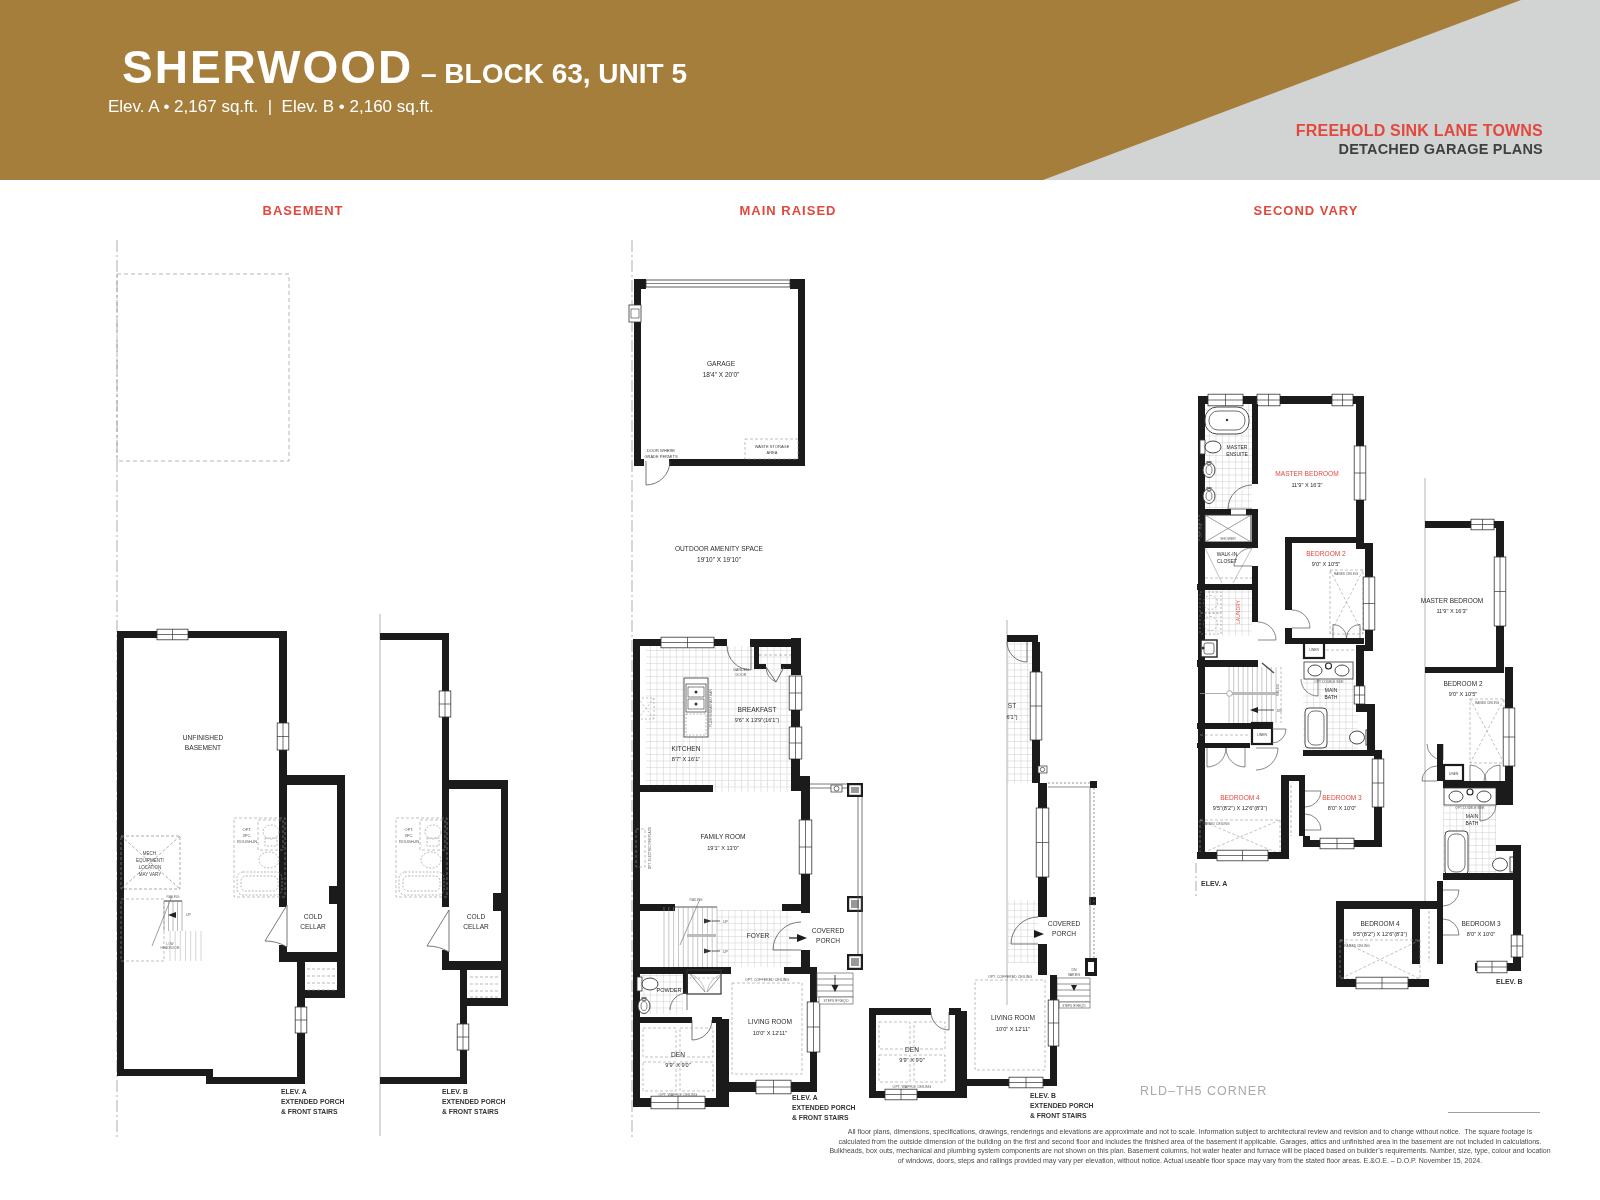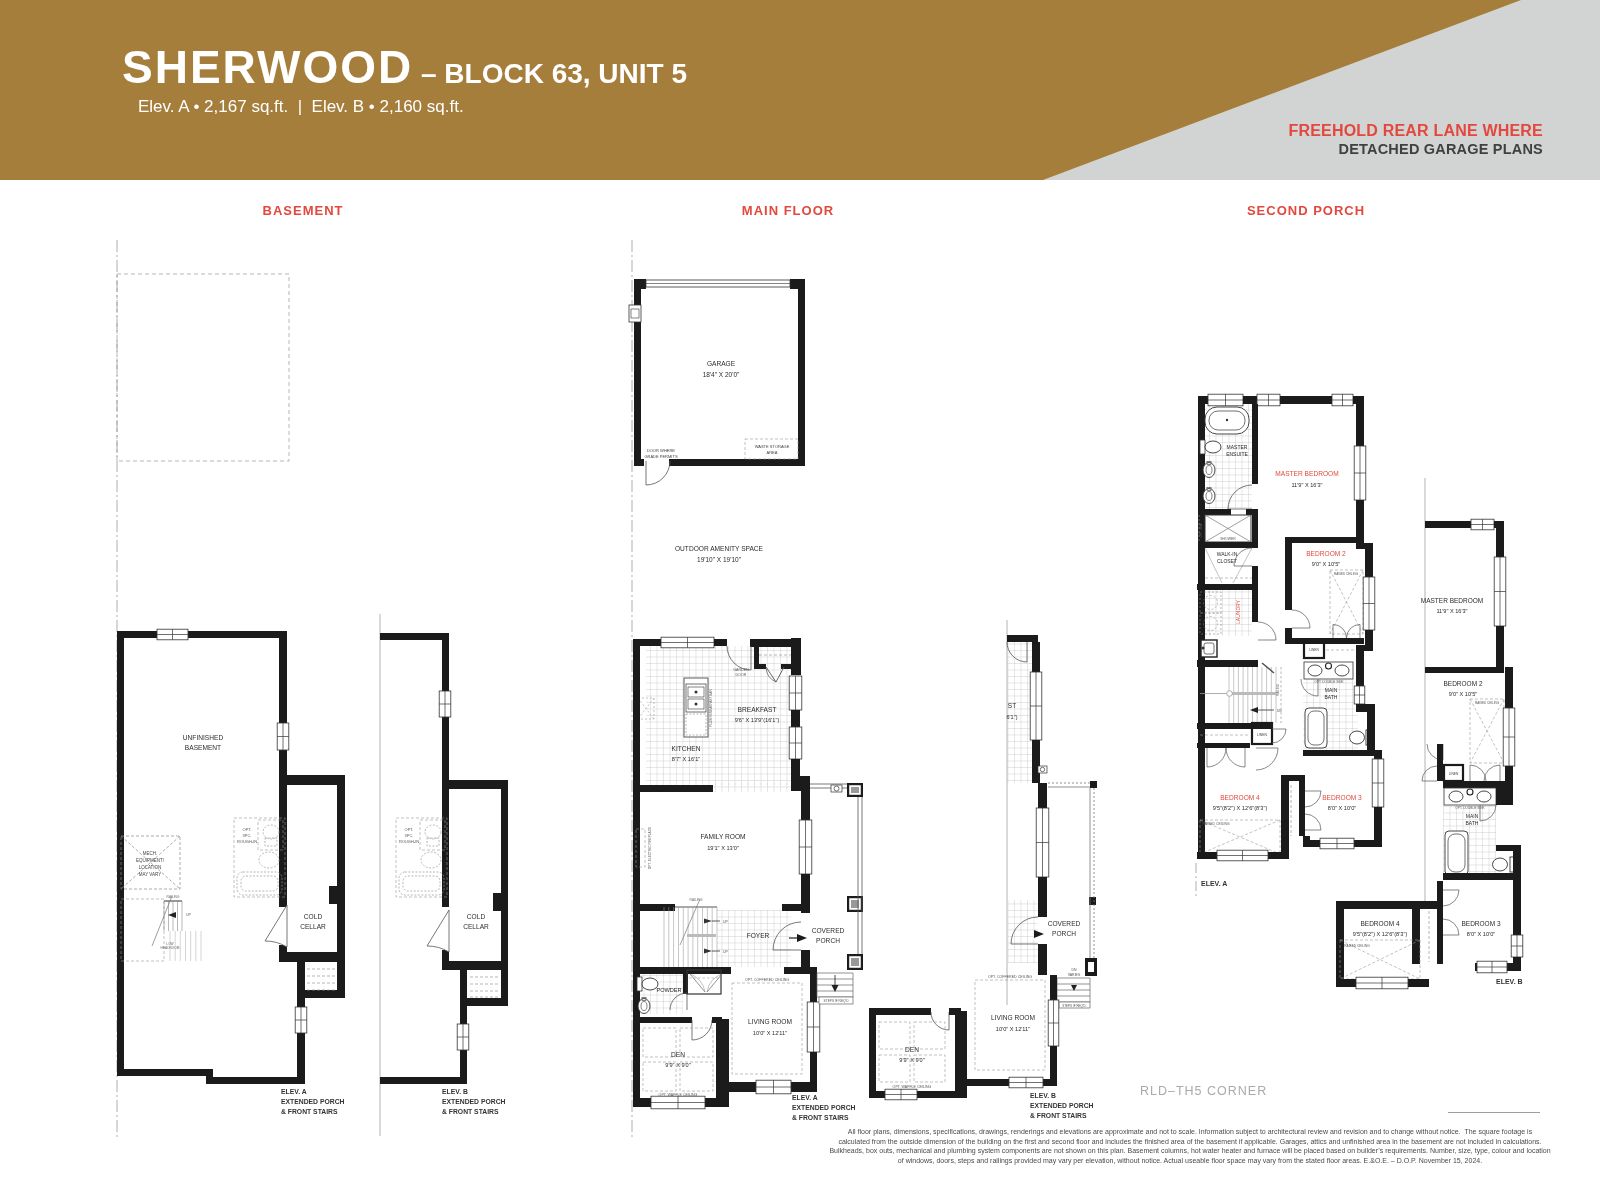--- a/index.html
+++ b/index.html
@@ -5,31 +5,31 @@
 </style></head><body>
 
 <div style="position:absolute;left:0;top:0;width:1600px;height:180px;background:#a67e3c;"></div>
 
 <svg style="position:absolute;left:0;top:0;" width="1600" height="180">
     <polygon points="1521,0 1600,0 1600,180 1043,180" fill="#d2d4d3"></polygon>
   </svg>
 
 <div style="position:absolute;left:122px;top:40px;color:#fff;"><span style="font-size:46px;font-weight:700;letter-spacing:2px;margin-top:44px;">SHERWOOD</span><span style="font-size:28px;font-weight:700;"> – </span><span style="font-size:28px;font-weight:700;">BLOCK 63, UNIT 5</span></div>
 
-<div style="position:absolute;left:138px;top:97px;color:#fff;font-size:17px;font-weight:400;">Elev. A • 2,167 sq.ft. &nbsp;|&nbsp; Elev. B • 2,160 sq.ft.</div>
-
-<div style="position:absolute;left:943px;top:122px;width:600px;text-align:right;color:#e2483e;font-size:16px;font-weight:700;letter-spacing:0.2px;">FREEHOLD REAR LANE WHERE</div>
+<div style="position:absolute;left:108px;top:97px;color:#fff;font-size:17px;font-weight:400;">Elev. A • 2,167 sq.ft. &nbsp;|&nbsp; Elev. B • 2,160 sq.ft.</div>
+
+<div style="position:absolute;left:943px;top:122px;width:600px;text-align:right;color:#e2483e;font-size:16px;font-weight:700;letter-spacing:0.2px;">FREEHOLD SINK LANE TOWNS</div>
 
 <div style="position:absolute;left:943px;top:141px;width:600px;text-align:right;color:#404040;font-size:14.5px;font-weight:700;letter-spacing:0.2px;">DETACHED GARAGE PLANS</div>
 
 <div style="position:absolute;left:153px;top:203px;width:300px;text-align:center;color:#e2483e;font-size:13px;font-weight:700;letter-spacing:1px;">BASEMENT</div>
 
-<div style="position:absolute;left:638px;top:203px;width:300px;text-align:center;color:#e2483e;font-size:13px;font-weight:700;letter-spacing:1px;">MAIN FLOOR</div>
-
-<div style="position:absolute;left:1156px;top:203px;width:300px;text-align:center;color:#e2483e;font-size:13px;font-weight:700;letter-spacing:1px;">SECOND PORCH</div>
+<div style="position:absolute;left:638px;top:203px;width:300px;text-align:center;color:#e2483e;font-size:13px;font-weight:700;letter-spacing:1px;">MAIN RAISED</div>
+
+<div style="position:absolute;left:1156px;top:203px;width:300px;text-align:center;color:#e2483e;font-size:13px;font-weight:700;letter-spacing:1px;">SECOND VARY</div>
 
 <svg style="position:absolute;left:0;top:0;" width="1600" height="1200" viewBox="0 0 1600 1200">
 <defs>
       <pattern id="grid" width="6.5" height="6.5" patternUnits="userSpaceOnUse">
         <path d="M 6.5 0 H 0 V 6.5" fill="none" stroke="#bdbdbd" stroke-width="0.7"></path>
       </pattern>
     </defs>
 
 <g>
       <line x1="117.0" y1="240.0" x2="117.0" y2="1140.0" stroke="#999" stroke-width="0.8" stroke-dasharray="12,3,2,3"></line>

